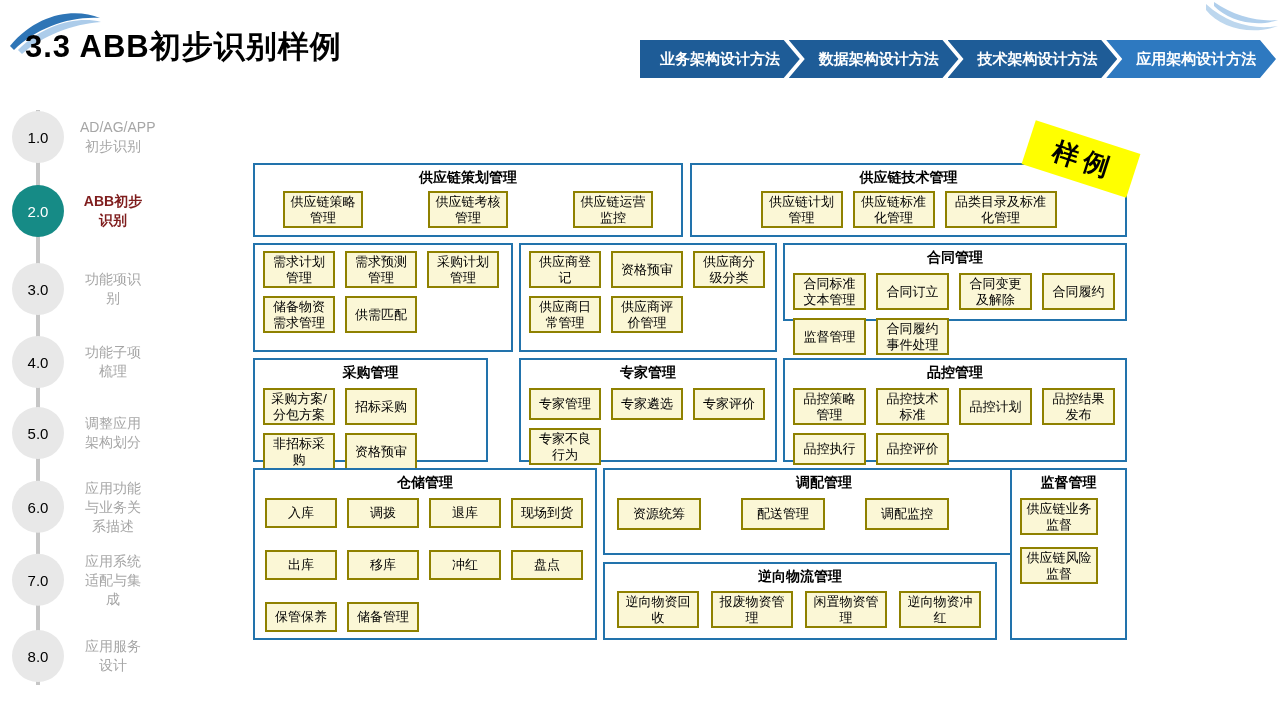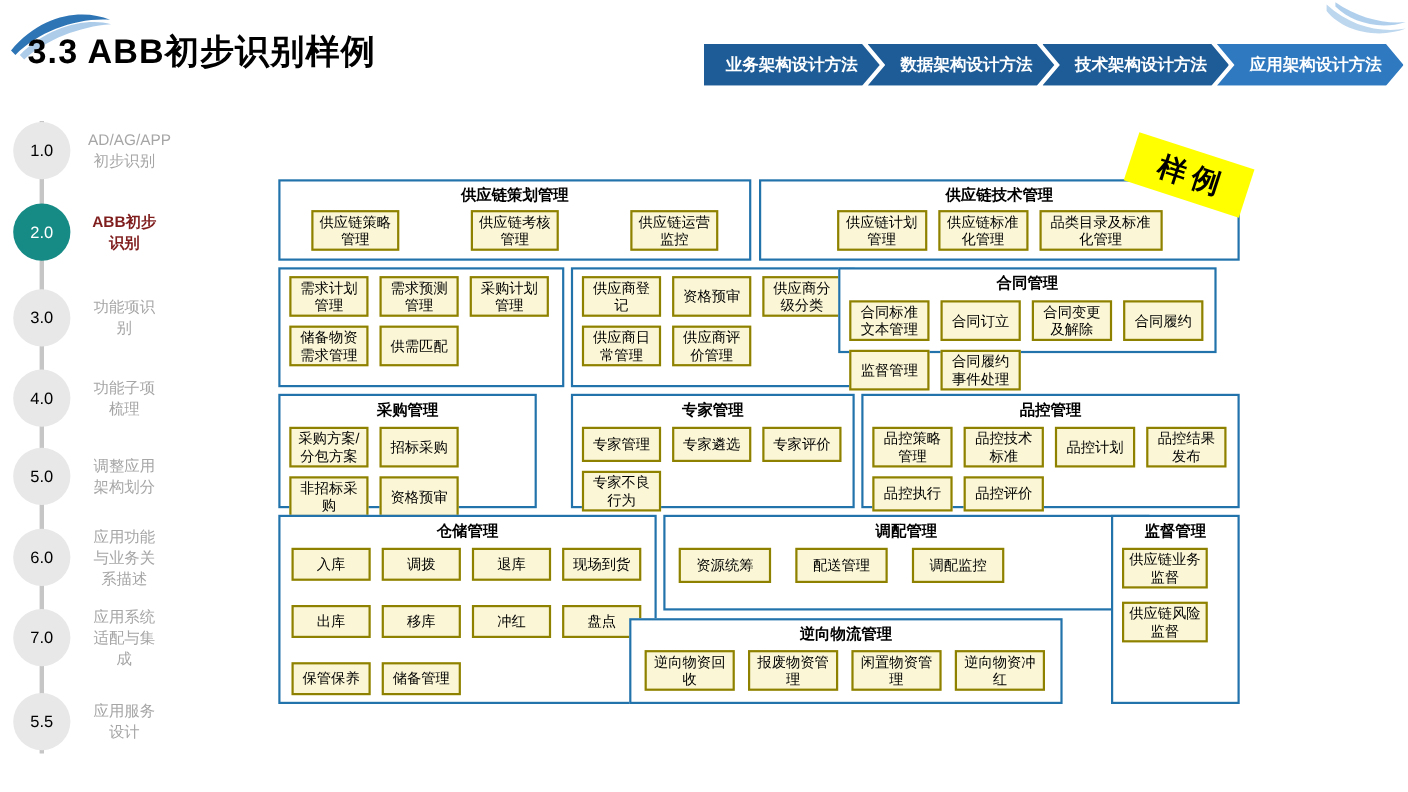--- a/index.html
+++ b/index.html
@@ -80,35 +80,35 @@
   #g0 .boxes{justify-content:space-between;padding:4px 28px;flex-wrap:nowrap}
   #g0 .box{width:80px}
   #g1{left:690px;top:163px;width:437px;height:74px}
   #g1 .boxes{justify-content:center;padding:4px 66px;flex-wrap:nowrap}
   #g1 .box{width:82px}
   #g1 .box:nth-child(3){width:112px}
   #g2{left:253px;top:243px;width:260px;height:109px}
   #g2 .box{width:72px}
   #g3{left:519px;top:243px;width:258px;height:109px}
   #g3 .box{width:72px}
-  #g4{left:762px;top:243px;width:344px;height:78px}
+  #g4{left:783px;top:243px;width:344px;height:78px}
   #g4 .box{width:73px}
   #g5{left:253px;top:358px;width:235px;height:104px}
   #g5 .box{width:72px}
   #g6{left:519px;top:358px;width:258px;height:104px}
   #g6 .box{width:72px}
   #g7{left:783px;top:358px;width:344px;height:104px}
   #g7 .box{width:73px}
   #g8{left:253px;top:468px;width:344px;height:172px}
   #g8 .boxes{gap:22px 10px;padding:6px 10px}
   #g8 .box{width:72px;min-height:30px}
   #g9{left:603px;top:468px;width:442px;height:87px}
-  #g9 .boxes{gap:8px 22px;padding:6px 12px}
+  #g9 .boxes{gap:8px 40px;padding:6px 12px}
   #g9 .box{width:84px}
-  #g10{left:572px;top:562px;width:394px;height:78px}
+  #g10{left:603px;top:562px;width:394px;height:78px}
   #g10 .boxes{gap:8px 12px;padding:5px 12px}
   #g10 .box{width:82px}
   #g11{left:1010px;top:468px;width:117px;height:172px}
   #g11 .boxes{flex-direction:column;align-items:center;gap:12px;padding-top:6px}
   #g11 .box{width:78px}
   
   .sample-badge{
     position:absolute;left:1026px;top:136px;width:110px;height:46px;
     background:var(--badge-bg);transform:rotate(18deg);z-index:5;
     display:flex;align-items:center;justify-content:center;
@@ -160,21 +160,21 @@
     </div>
     <div class="side-item">
       <div class="circle">6.0</div>
       <div class="slabel">应用功能与业务关系描述</div>
     </div>
     <div class="side-item">
       <div class="circle">7.0</div>
       <div class="slabel">应用系统适配与集成</div>
     </div>
     <div class="side-item">
-      <div class="circle">5.5</div>
+      <div class="circle">8.0</div>
       <div class="slabel">应用服务设计</div>
     </div>
   </div>
 
 <div class="group" id="g0">
   <div class="group-title">供应链策划管理</div>
   <div class="boxes">
       <div class="box">供应链策略管理</div>
       <div class="box">供应链考核管理</div>
       <div class="box">供应链运营监控</div>

